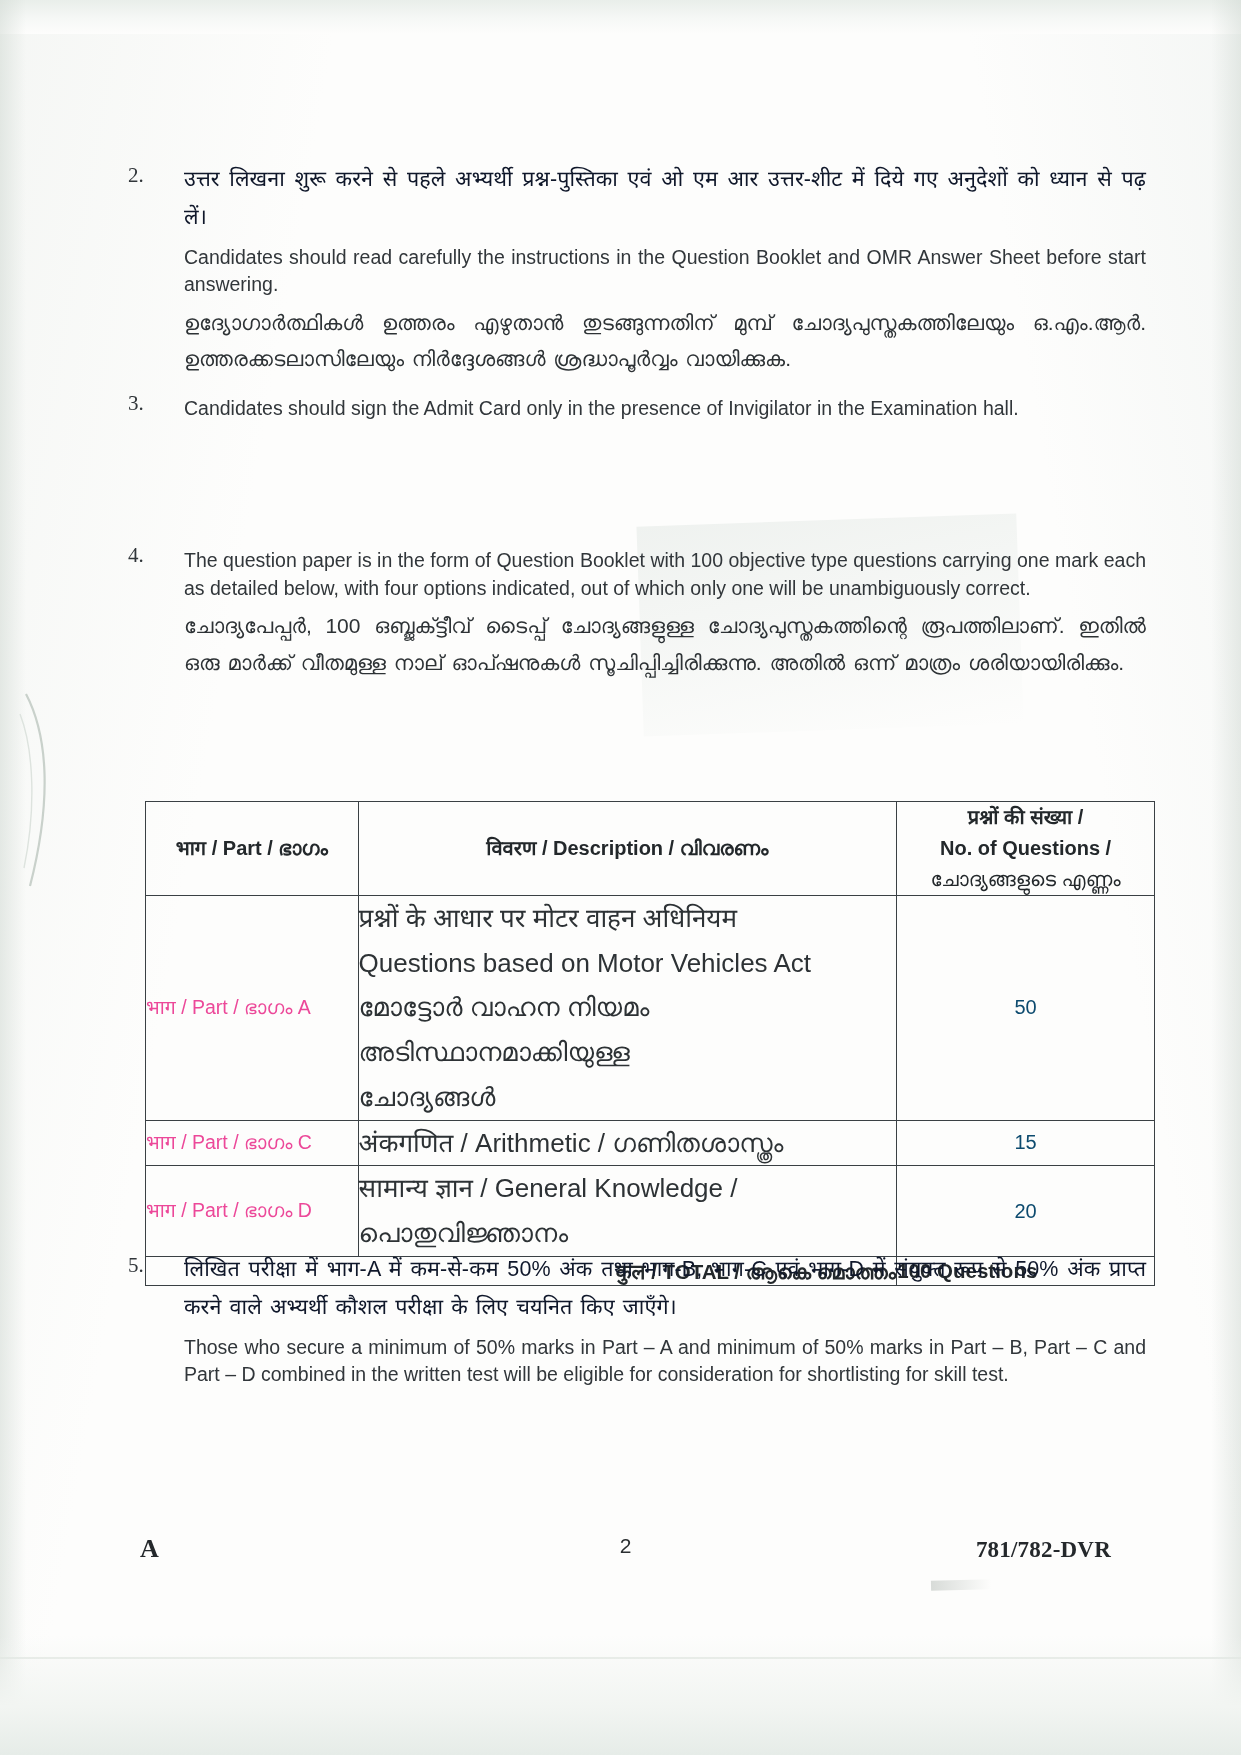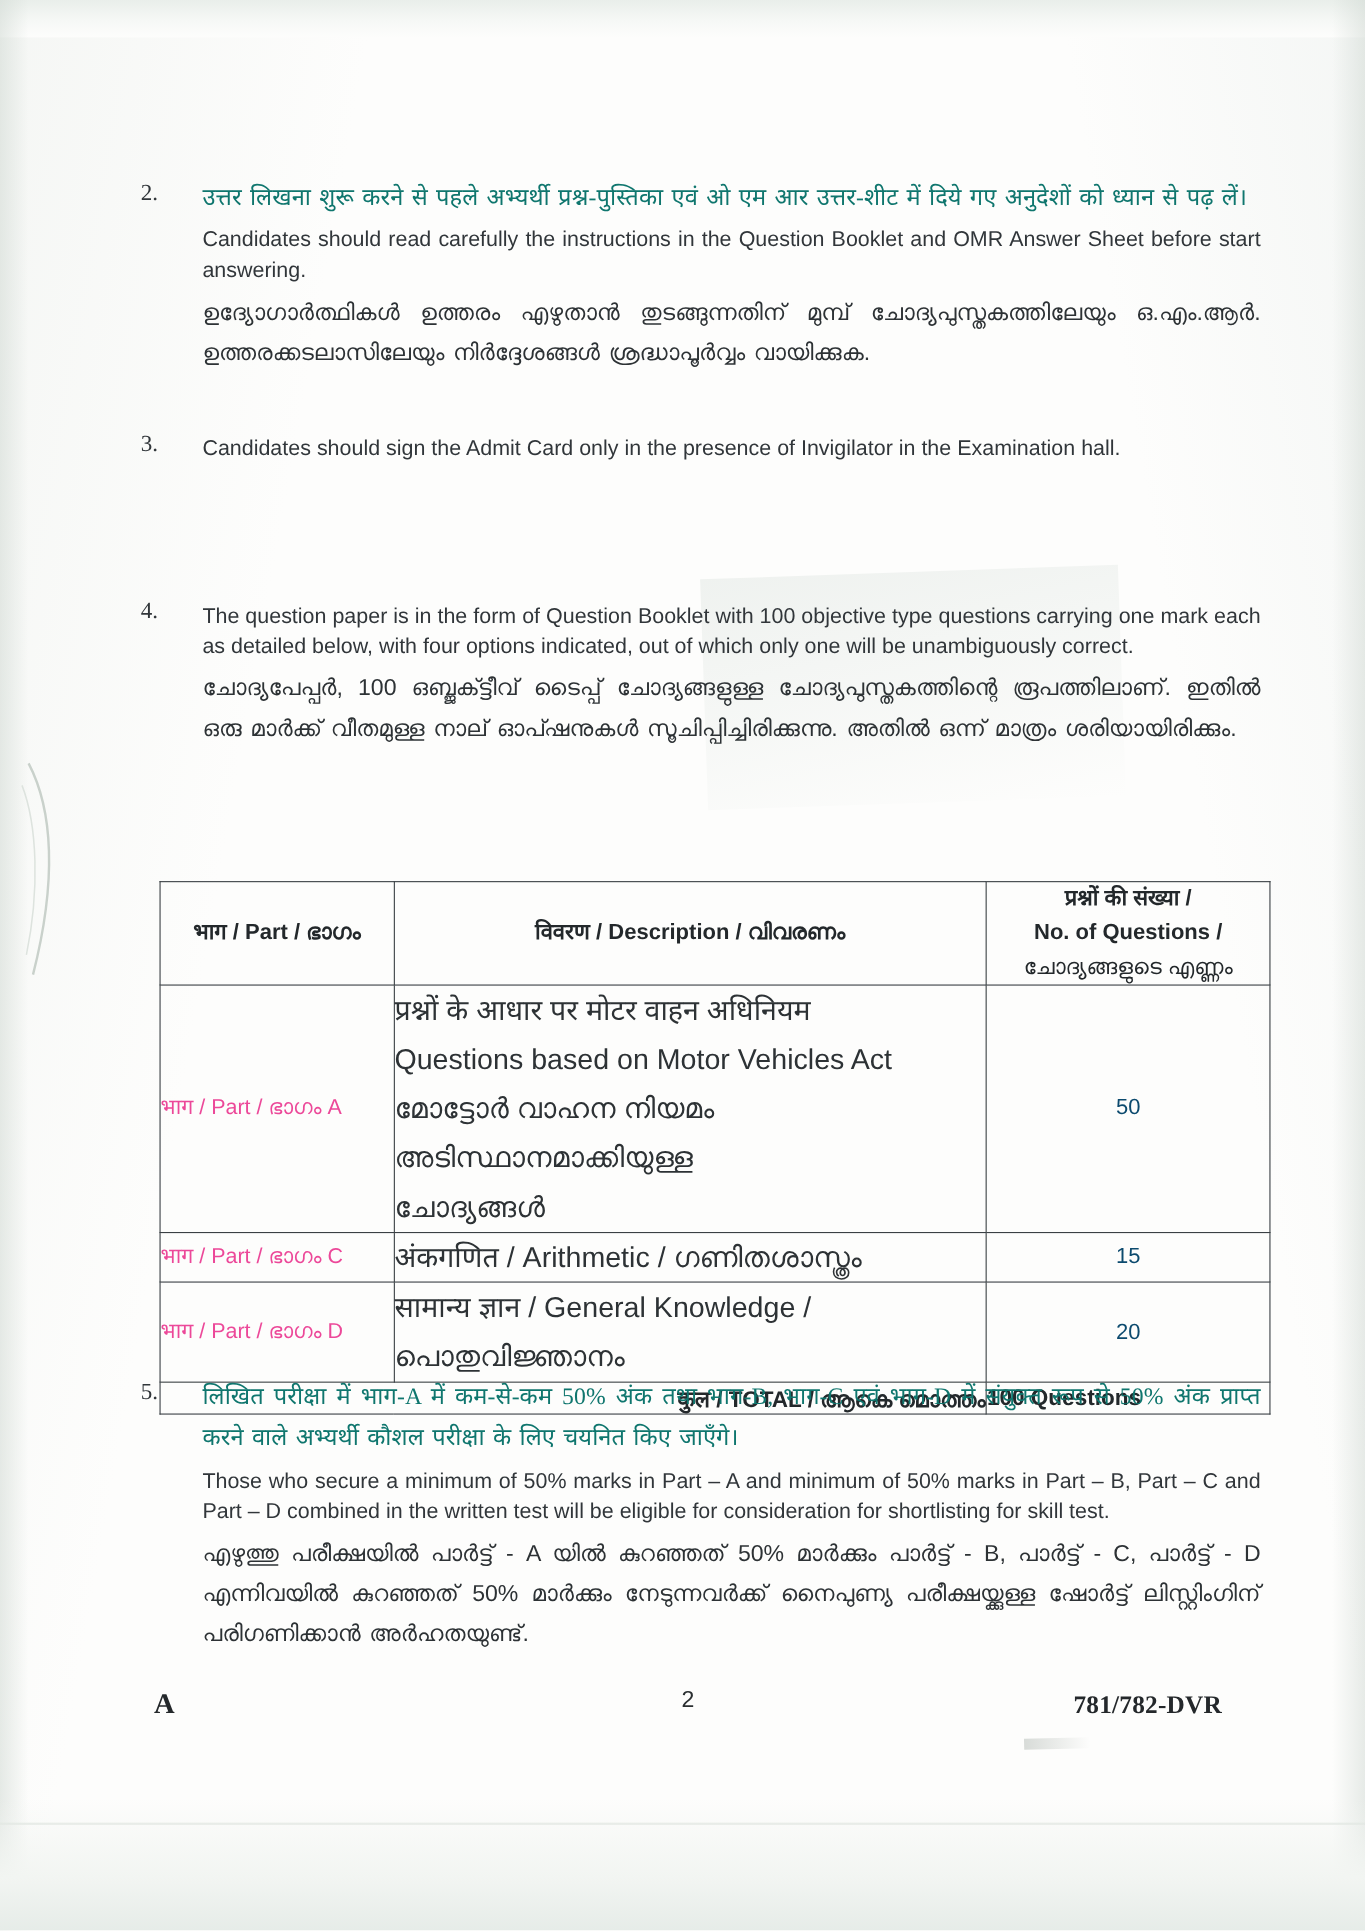--- a/index.html
+++ b/index.html
@@ -99,24 +99,24 @@
     font-size: 21px;
     line-height: 1.5;
     color: #31363a;
     font-family: "Liberation Serif", serif;
   }
   .item-body {
     flex: 1 1 auto;
   }
 
   .hindi {
-    font-family: Liberation Serif, serif;
+    font-family: Liberation Sans, sans-serif;
     font-size: 21.5px;
     line-height: 1.78;
-    color: #0f766e;
+    color: #0f172a;
     letter-spacing: .1px;
     text-align: justify;
     text-justify: inter-word;
     word-spacing: 2px;
   }
   .english {
     font-family: "Liberation Sans", sans-serif;
     font-size: 19.5px;
     line-height: 1.42;
     color: #31363a;
@@ -326,21 +326,20 @@
         </tr>
       </tbody>
     </table>
   </div>
 
   <div class="item" style="left:128px; top:1250px; width:1018px;">
     <div class="item-num">5.</div>
     <div class="item-body">
       <div class="hindi">लिखित परीक्षा में भाग-A में कम-से-कम 50% अंक तथा भाग-B, भाग-C एवं भाग-D में संयुक्त रूप से 50% अंक प्राप्त करने वाले अभ्यर्थी कौशल परीक्षा के लिए चयनित किए जाएँगे।</div>
       <div class="english">Those who secure a minimum of 50% marks in Part – A and minimum of 50% marks in Part – B, Part – C and Part – D combined in the written test will be eligible for consideration for shortlisting for skill test.</div>
-      <div class="malayalam">എഴുത്തു പരീക്ഷയിൽ പാർട്ട് - A യിൽ കുറഞ്ഞത് 50% മാർക്കും പാർട്ട് - B, പാർട്ട് - C, പാർട്ട് - D എന്നിവയിൽ കുറഞ്ഞത് 50% മാർക്കും നേടുന്നവർക്ക് നൈപുണ്യ പരീക്ഷയ്ക്കുള്ള ഷോർട്ട് ലിസ്റ്റിംഗിന് പരിഗണിക്കാൻ അർഹതയുണ്ട്.</div>
     </div>
   </div>
 
   <div id="footer">
     <div id="footer-series">A</div>
     <div id="footer-page">2</div>
     <div id="footer-code">781/782-DVR</div>
   </div>
   <div id="footer-smudge"></div>
 

